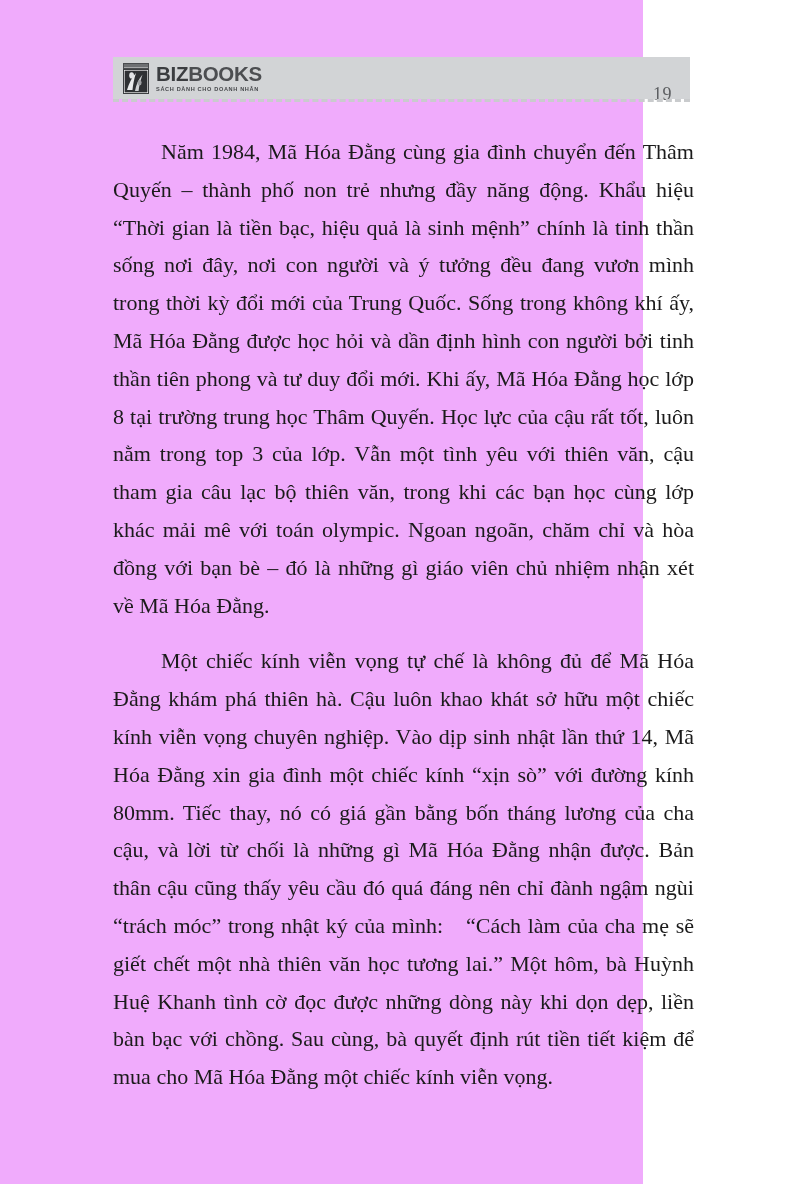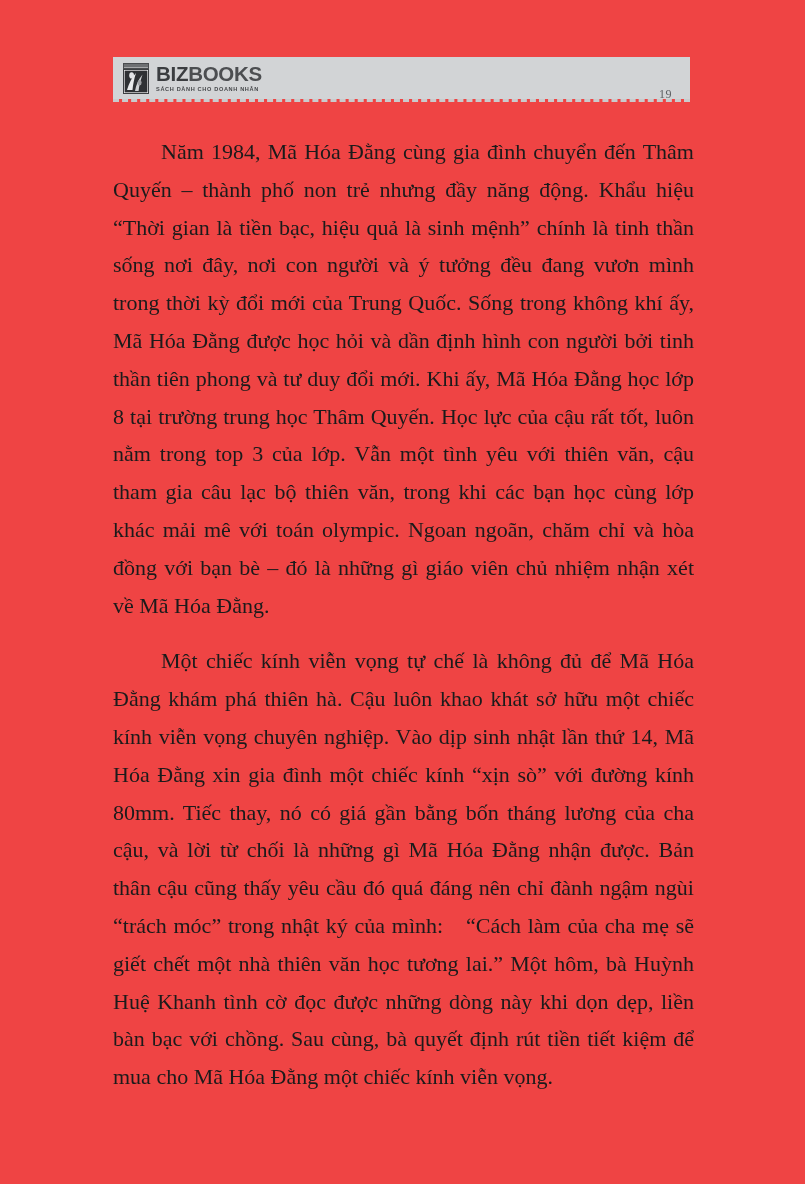--- a/index.html
+++ b/index.html
@@ -8,23 +8,23 @@
   }
   body {
     width: 805px;
     height: 1184px;
     background: #ffffff;
     font-family: "Liberation Serif", "DejaVu Serif", serif;
     overflow: hidden;
   }
   .page {
     position: relative;
-    width: 805px;
+    width: 643px;
     height: 1184px;
-    background: #ef4444;
+    background: #f0abfc;
     box-sizing: border-box;
   }
 
   
   .header {
     position: absolute;
     left: 113px;
     top: 57px;
     width: 577px;
     height: 42px;
@@ -77,21 +77,21 @@
     font-family: "Liberation Sans", "DejaVu Sans", sans-serif;
     font-size: 5.6px;
     letter-spacing: 0.65px;
     color: #46484b;
     margin-top: 2.5px;
     font-weight: bold;
     white-space: nowrap;
   }
   .page-number {
     font-family: "Liberation Serif", "DejaVu Serif", serif;
-    font-size: 12px;
+    font-size: 18px;
     color: #5c5e61;
     letter-spacing: 0.5px;
     padding-right: 4px;
     margin-top: 32px;
   }
 
   
   .content {
     position: absolute;
     left: 113px;

